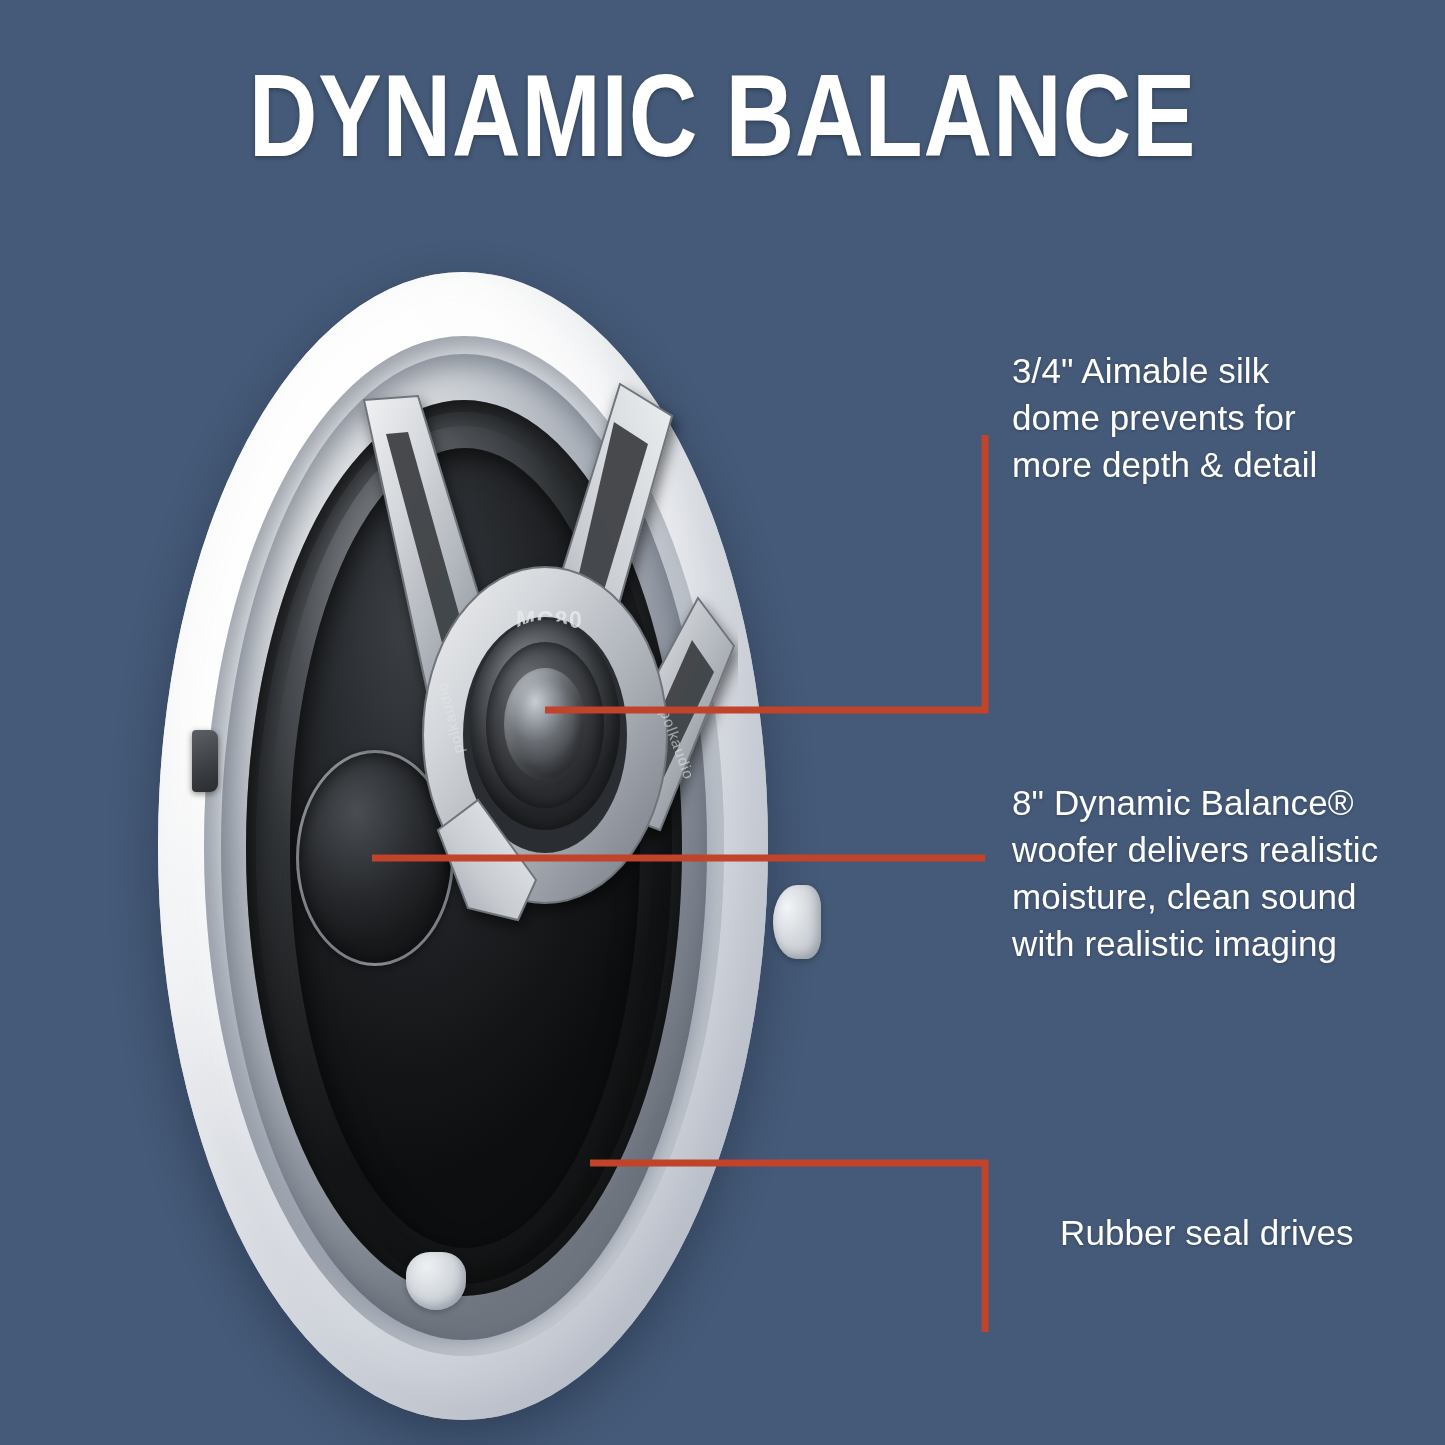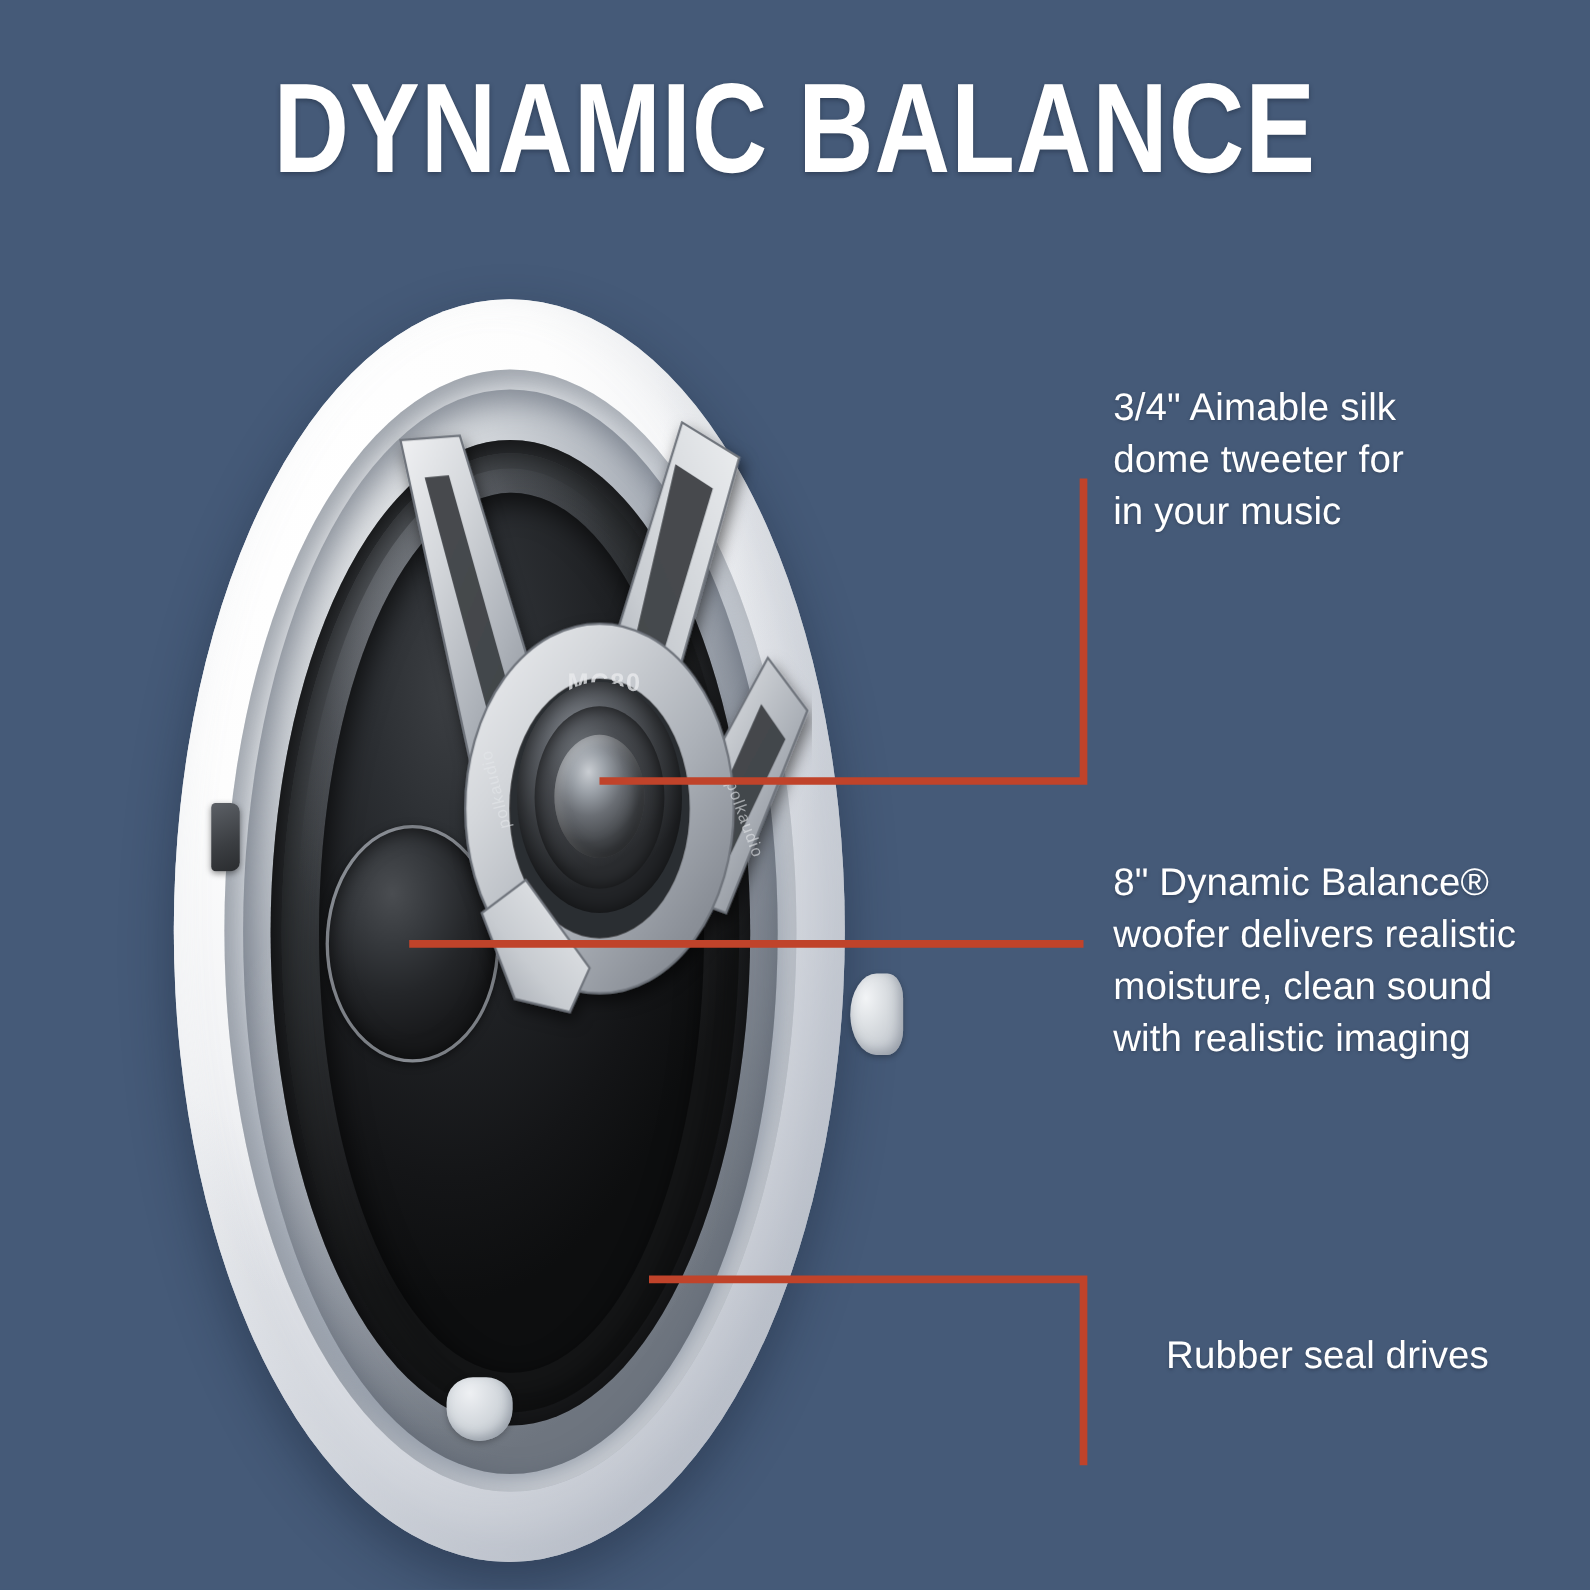--- a/index.html
+++ b/index.html
@@ -360,22 +360,22 @@
 
     <polyline points="545,710 985,710 985,435" fill="none" stroke="#c0432a" stroke-width="7"></polyline>
 
     <line x1="372" y1="858" x2="985" y2="858" stroke="#c0432a" stroke-width="7"></line>
 
     <polyline points="590,1163 985,1163 985,1332" fill="none" stroke="#c0432a" stroke-width="7"></polyline>
   </svg>
 
   <div class="callout" id="callout-tweeter">
     <div>3/4" Aimable silk</div>
-    <div>dome tweeter for</div>
-    <div>in your music</div>
+    <div>dome prevents for</div>
+    <div>more depth &amp; detail</div>
   </div>
 
   <div class="callout" id="callout-woofer">
     <div>8" Dynamic Balance®</div>
     <div>woofer delivers realistic</div>
     <div>moisture, clean sound</div>
     <div>with realistic imaging</div>
   </div>
 
   <div class="callout" id="callout-seal">

